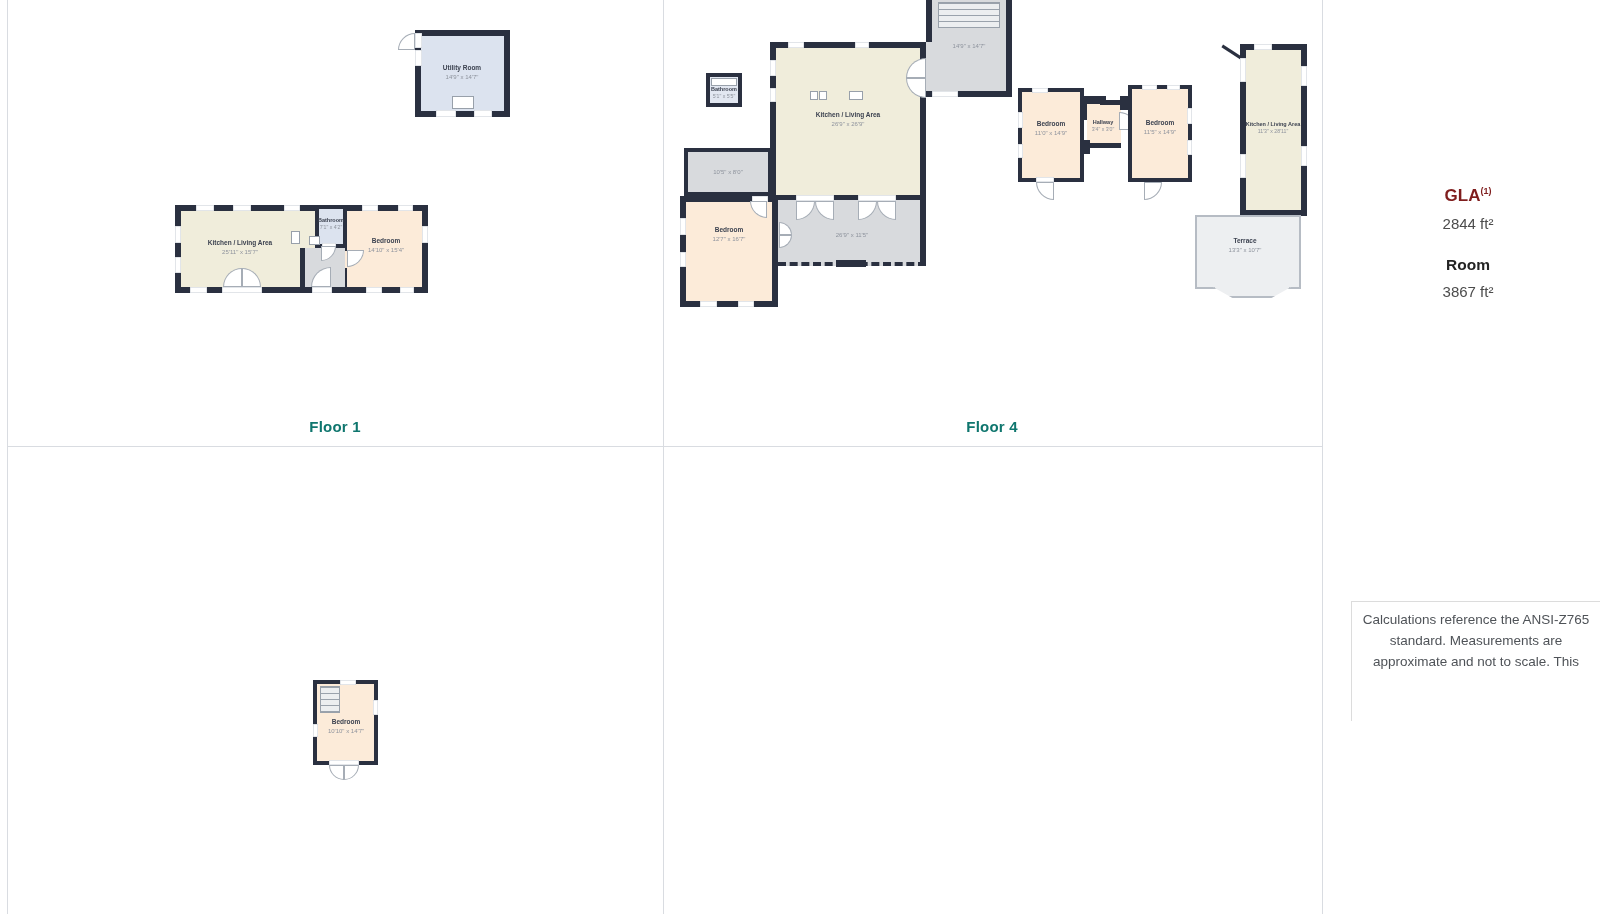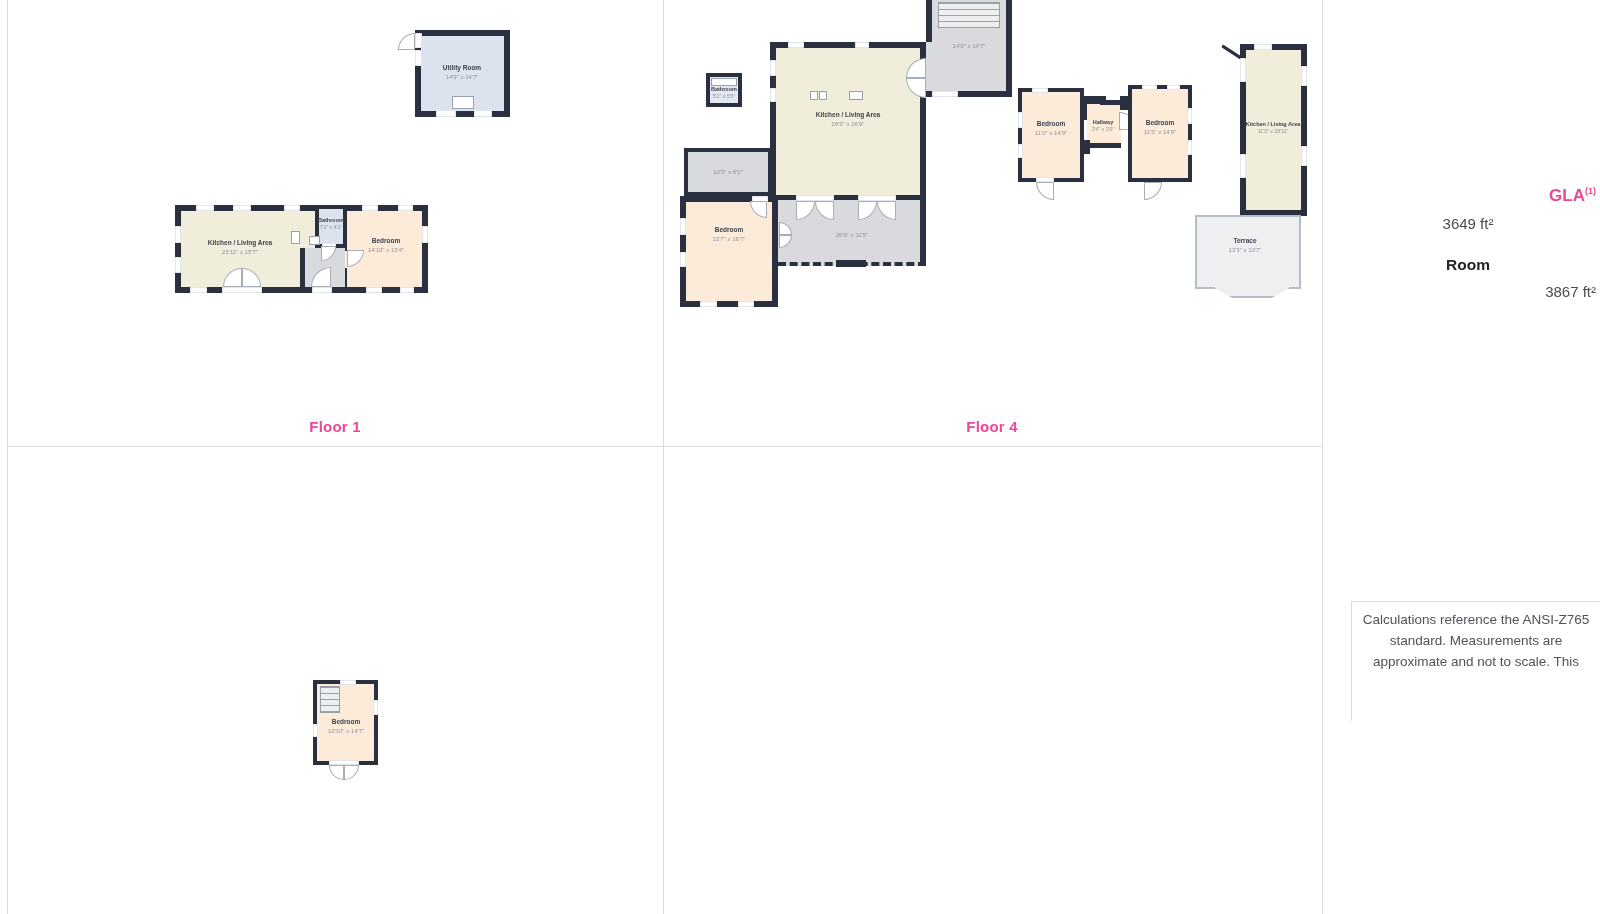--- a/index.html
+++ b/index.html
@@ -6,21 +6,21 @@
   body {
     width:1600px; height:914px; overflow:hidden; background:#ffffff;
     font-family:"Liberation Sans", sans-serif; position:relative;
   }
   .canvas { position:absolute; inset:0; }
   .vline { position:absolute; width:1px; background:#d9dce1; }
   .hline { position:absolute; height:1px; background:#d9dce1; }
 
   .floor-lbl {
     position:absolute; transform:translateX(-50%);
-    font-weight:700; font-size:15px; color:#ec4899; letter-spacing:.2px;
+    font-weight:700; font-size:15px; color:#0f766e; letter-spacing:.2px;
   }
 
   
   .wallbox { position:absolute; box-sizing:border-box; border:6px solid #2a3040; }
   .wallbox.thin { border-width:4px; }
   .room { position:absolute; box-sizing:border-box; }
   .wseg { position:absolute; background:#2a3040; }
   .win { position:absolute; background:#ffffff; box-shadow:0 0 0 0.5px #c6ccd4 inset; }
   .fix { position:absolute; background:#ffffff; border:1px solid #98a0aa; box-sizing:border-box; }
   .stairs {
@@ -35,25 +35,25 @@
     position:absolute; transform:translate(-50%,-50%); text-align:center;
     line-height:1.5; white-space:nowrap; pointer-events:none;
   }
   .lbl .nm { display:block; font-weight:700; font-size:6.5px; color:#3c4250; }
   .lbl .dm { display:block; font-size:6px; color:#8e939d; }
   .lbl.sm .nm { font-size:5.5px; }
   .lbl.sm .dm { font-size:5.2px; }
 
   
   .gla-block { position:absolute; left:1340px; top:186px; width:256px; text-align:center; color:#4c4c4c; }
-  .gla-title { font-size:17px; font-weight:700; color:#ec4899;text-align:right; }
+  .gla-title { font-size:17px; font-weight:700; color:#7f1d1d; }
   .gla-title sup { font-size:9px; font-weight:700; }
   .gla-value { font-size:15px; margin-top:9px; }
   .total-title { font-size:15.5px; font-weight:700; color:#232323; margin-top:24px; }
-  .total-value { font-size:15px; margin-top:9px;text-align:right; }
+  .total-value { font-size:15px; margin-top:9px; }
 
   .cards { position:absolute; left:1351px; top:601px; width:249px; border-left:1px solid #dcdcdc; box-sizing:border-box; }
   .card { border-top:1px solid #dcdcdc; box-sizing:border-box; text-align:center;
           color:#4f5358; font-size:13.5px; line-height:1.55; }
   .card-1 { height:117px; padding:20px 6px 0; }
   .card-1 .line2 { margin-top:16px; }
   .card-2 { height:130px; padding:12px 6px 0; }
   .card-2 .swatch-row { margin-top:9px; }
   .swatch { display:inline-block; width:30px; border-top:2px dotted #979ca4; vertical-align:middle; margin-right:10px; }
   .card-2 .hr-note { margin:8px auto 0; width:210px; }
@@ -252,21 +252,21 @@
   <div class="win" style="left:329px;top:760px;width:30px;height:5px"></div>
   <div class="arc" style="left:329px;top:765px;width:15px;height:15px;border-radius:0 0 0 100%"></div>
   <div class="arc" style="left:344px;top:765px;width:15px;height:15px;border-radius:0 0 100% 0"></div>
   <div class="lbl" style="left:346px;top:726px">
     <span class="nm">Bedroom</span>
     <span class="dm">10'10" x 14'7"</span>
   </div>
 
   <div class="gla-block">
     <div class="gla-title"><span>GLA</span><sup>(1)</sup></div>
-    <div class="gla-value">3649 ft²</div>
+    <div class="gla-value">2844 ft²</div>
     <div class="total-title">Room</div>
     <div class="total-value">3867 ft²</div>
   </div>
 
   <div class="cards">
     <div class="card card-3">
       <div class="calc">Calculations reference the ANSI-Z765 standard. Measurements are approximate and not to scale. This</div>
     </div>
   </div>
 

